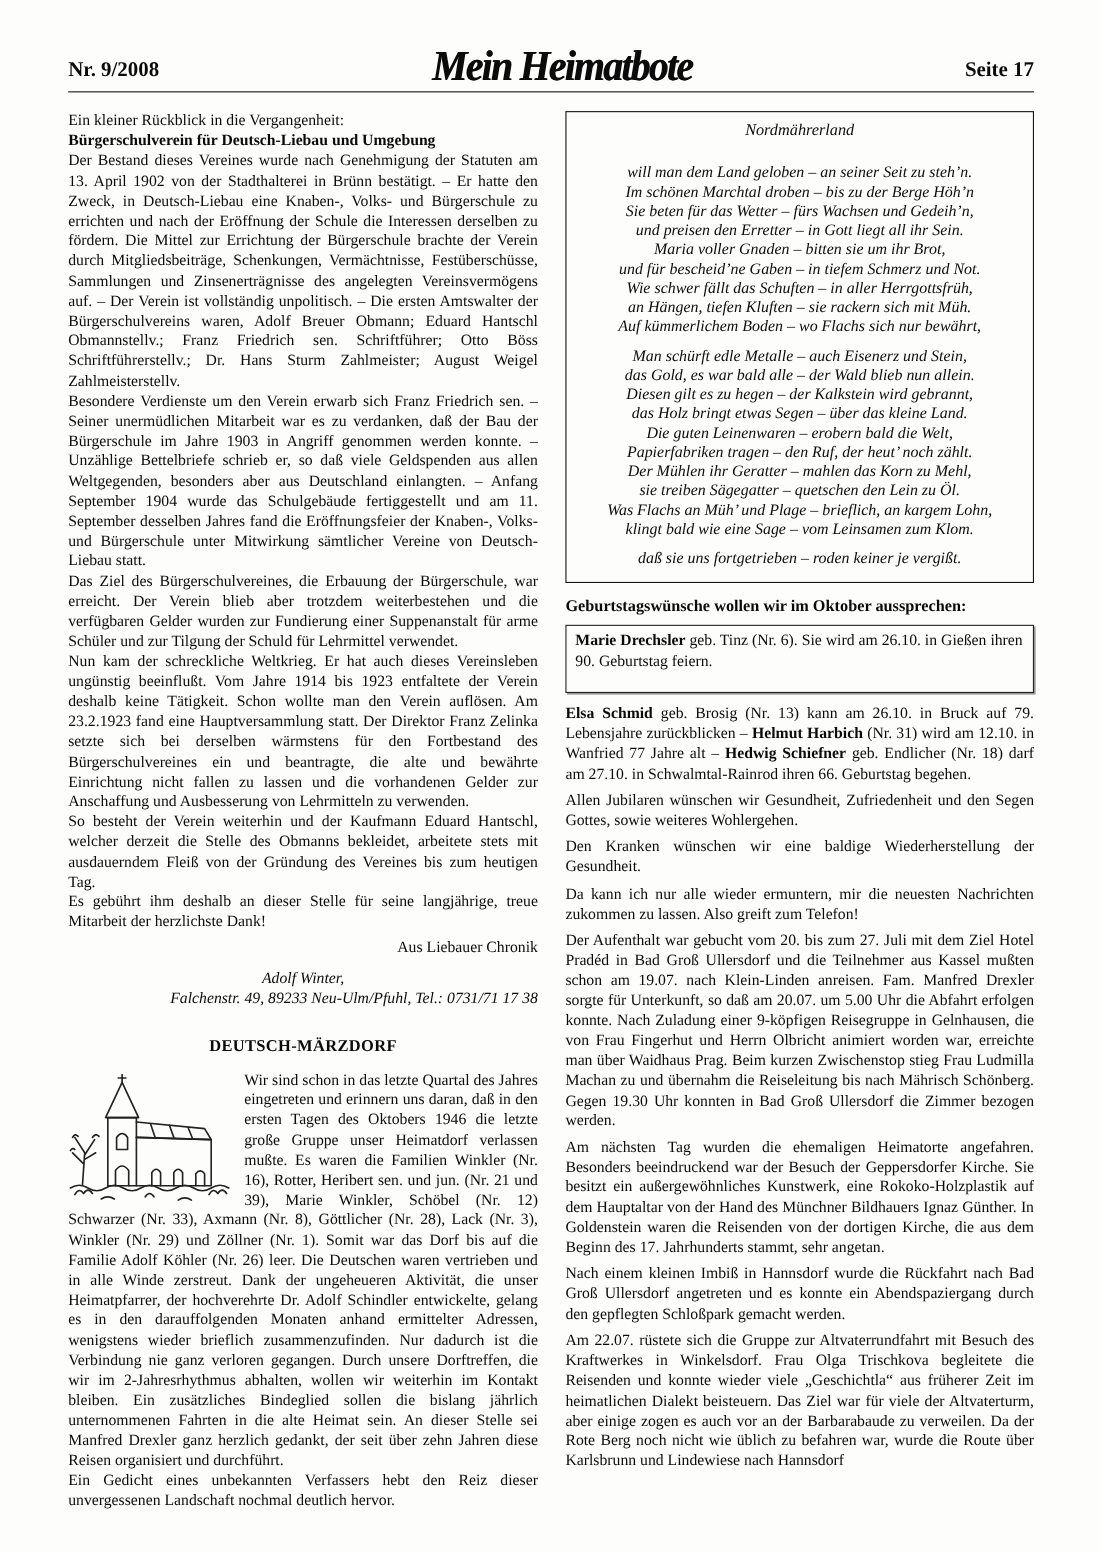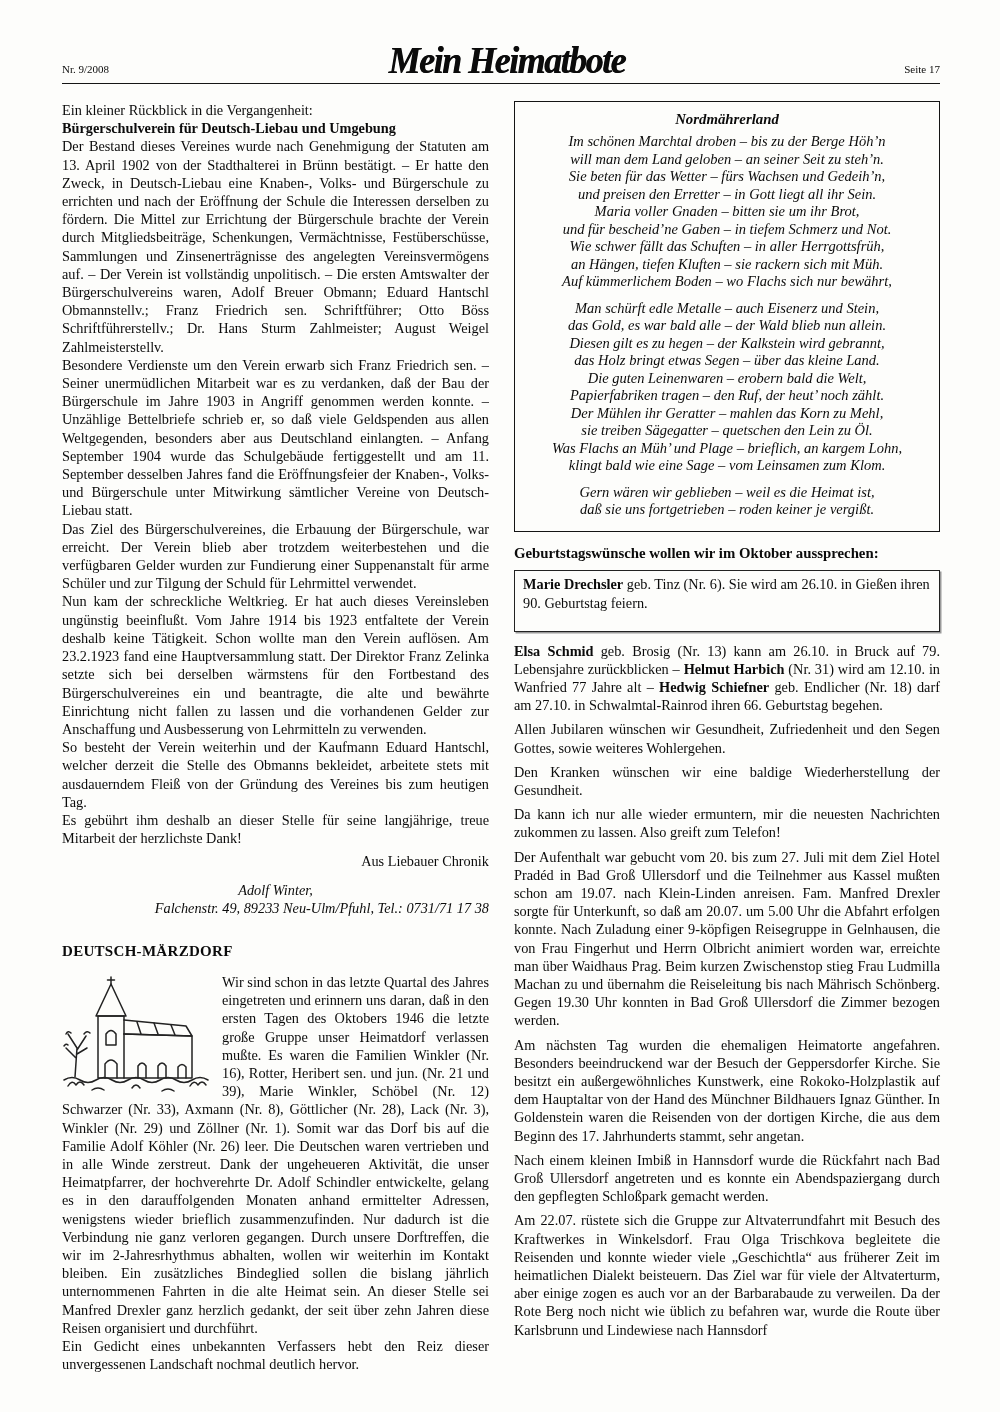--- a/index.html
+++ b/index.html
@@ -1,37 +1,37 @@
 <!DOCTYPE html>
 <html lang="de"><head>
 <meta charset="utf-8">
 <style>
   html,body{margin:0;padding:0;}
   body{width:1000px;height:1412px;background:#fbfbf9;}
   .page{position:relative;width:1000px;height:1412px;padding:34px 60px 24px 62px;box-sizing:border-box;overflow:hidden;
         font-family:"Liberation Serif","DejaVu Serif",serif;color:#0b0b0b;background:#fdfdfb;}
   .header-row{display:flex;justify-content:space-between;align-items:flex-end;height:44px;}
-  .issue,.pageno{font-size:11px;padding-bottom:3px;}
+  .issue,.pageno{font-size:19px;padding-bottom:3px;font-weight:bold;}
   .masthead{font-weight:700;font-style:italic;font-size:36px;line-height:1;letter-spacing:-1.5px;
             transform:scaleY(1.08);text-shadow:.6px 0 #111;white-space:nowrap;}
   .rule{border:none;border-top:1.7px solid #151515;margin:5px 0 0;}
   .columns{display:flex;gap:25px;margin-top:17px;align-items:flex-start;}
   .col-left{width:430px;}
   .col-right{width:429px;}
   .body{font-size:14.3px;line-height:18.2px;margin:0;}
   .just{text-align:justify;}
   .bold{font-weight:700;}
   .right-al{text-align:right;}
   .italic{font-style:italic;}
   .credit{margin-top:5px;}
   .author{margin-top:10px;text-align:center;}
-  .article2-title{font-size:15px;font-weight:700;margin:26px 0 13px;letter-spacing:.3px;}
+  .article2-title{font-size:15px;font-weight:700;text-align:center;margin:26px 0 13px;letter-spacing:.3px;}
   .church{float:left;margin:3px 10px 2px 0;}
   .poem-box{border:1.4px solid #141414;padding:9px 10px 12px;text-align:center;font-style:italic;}
-  .poem-title{font-weight:700;font-size:14.8px;margin-bottom:5px;}
+  .poem-title{font-weight:400;font-size:14.8px;margin-bottom:21px;}
   .poem-lines div{font-size:14.5px;line-height:17.5px;}
   .poem-lines .stanza-gap{height:9px;}
   .bday-heading{font-size:14.8px;font-weight:700;margin:13px 0 8px;}
   .bday-box{border:1.2px solid #222;box-shadow:1.5px 1.5px 0 #9a9a9a;padding:4px 8px 18px;
             font-size:14.3px;line-height:19px;margin-bottom:10px;}
   .rp{margin-bottom:6px;}
 </style>
 </head>
 <body>
 
@@ -88,42 +88,41 @@
         <p class="body just">Wir sind schon in das letzte Quartal des Jahres eingetreten und erinnern uns daran, daß in den ersten Tagen des Oktobers 1946 die letzte große Gruppe unser Heimatdorf verlassen mußte. Es waren die Familien Winkler (Nr. 16), Rotter, Heribert sen. und jun. (Nr. 21 und 39), Marie Winkler, Schöbel (Nr. 12) Schwarzer (Nr. 33), Axmann (Nr. 8), Göttlicher (Nr. 28), Lack (Nr. 3), Winkler (Nr. 29) und Zöllner (Nr. 1). Somit war das Dorf bis auf die Familie Adolf Köhler (Nr. 26) leer. Die Deutschen waren vertrieben und in alle Winde zerstreut. Dank der ungeheueren Aktivität, die unser Heimatpfarrer, der hochverehrte Dr. Adolf Schindler entwickelte, gelang es in den darauffolgenden Monaten anhand ermittelter Adressen, wenigstens wieder brieflich zusammenzufinden. Nur dadurch ist die Verbindung nie ganz verloren gegangen. Durch unsere Dorftreffen, die wir im 2-Jahresrhythmus abhalten, wollen wir weiterhin im Kontakt bleiben. Ein zusätzliches Bindeglied sollen die bislang jährlich unternommenen Fahrten in die alte Heimat sein. An dieser Stelle sei Manfred Drexler ganz herzlich gedankt, der seit über zehn Jahren diese Reisen organisiert und durchführt.</p>
         <p class="body just">Ein Gedicht eines unbekannten Verfassers hebt den Reiz dieser unvergessenen Landschaft nochmal deutlich hervor.</p>
       </div>
     </div>
 
     <div class="col-right">
 
       <div class="poem-box">
         <div class="poem-title">Nordmährerland</div>
         <div class="poem-lines">
+            <div>will man dem Land geloben – an seiner Seit zu steh’n.</div>
             <div>Im schönen Marchtal droben – bis zu der Berge Höh’n</div>
-            <div>will man dem Land geloben – an seiner Seit zu steh’n.</div>
             <div>Sie beten für das Wetter – fürs Wachsen und Gedeih’n,</div>
             <div>und preisen den Erretter – in Gott liegt all ihr Sein.</div>
             <div>Maria voller Gnaden – bitten sie um ihr Brot,</div>
             <div>und für bescheid’ne Gaben – in tiefem Schmerz und Not.</div>
             <div>Wie schwer fällt das Schuften – in aller Herrgottsfrüh,</div>
             <div>an Hängen, tiefen Kluften – sie rackern sich mit Müh.</div>
             <div>Auf kümmerlichem Boden – wo Flachs sich nur bewährt,</div>
             <div class="stanza-gap"></div>
             <div>Man schürft edle Metalle – auch Eisenerz und Stein,</div>
             <div>das Gold, es war bald alle – der Wald blieb nun allein.</div>
             <div>Diesen gilt es zu hegen – der Kalkstein wird gebrannt,</div>
             <div>das Holz bringt etwas Segen – über das kleine Land.</div>
             <div>Die guten Leinenwaren – erobern bald die Welt,</div>
             <div>Papierfabriken tragen – den Ruf, der heut’ noch zählt.</div>
             <div>Der Mühlen ihr Geratter – mahlen das Korn zu Mehl,</div>
             <div>sie treiben Sägegatter – quetschen den Lein zu Öl.</div>
             <div>Was Flachs an Müh’ und Plage – brieflich, an kargem Lohn,</div>
             <div>klingt bald wie eine Sage – vom Leinsamen zum Klom.</div>
             <div class="stanza-gap"></div>
-            <div>Gern wären wir geblieben – weil es die Heimat ist,</div>
             <div>daß sie uns fortgetrieben – roden keiner je vergißt.</div>
           </div>
       </div>
 
       <p class="bday-heading">Geburtstagswünsche wollen wir im Oktober aussprechen:</p>
 
       <div class="bday-box"><b>Marie Drechsler</b><span> geb. Tinz (Nr. 6). Sie wird am 26.10. in Gießen ihren 90. Geburtstag feiern.</span></div>
 
       <p class="body just rp"><b>Elsa Schmid</b><span> geb. Brosig (Nr. 13) kann am 26.10. in Bruck auf 79. Lebensjahre zurückblicken – </span><b>Helmut Harbich</b><span> (Nr. 31) wird am 12.10. in Wanfried 77 Jahre alt – </span><b>Hedwig Schiefner</b><span> geb. Endlicher (Nr. 18) darf am 27.10. in Schwalmtal-Rainrod ihren 66. Geburtstag begehen.</span></p>
 

